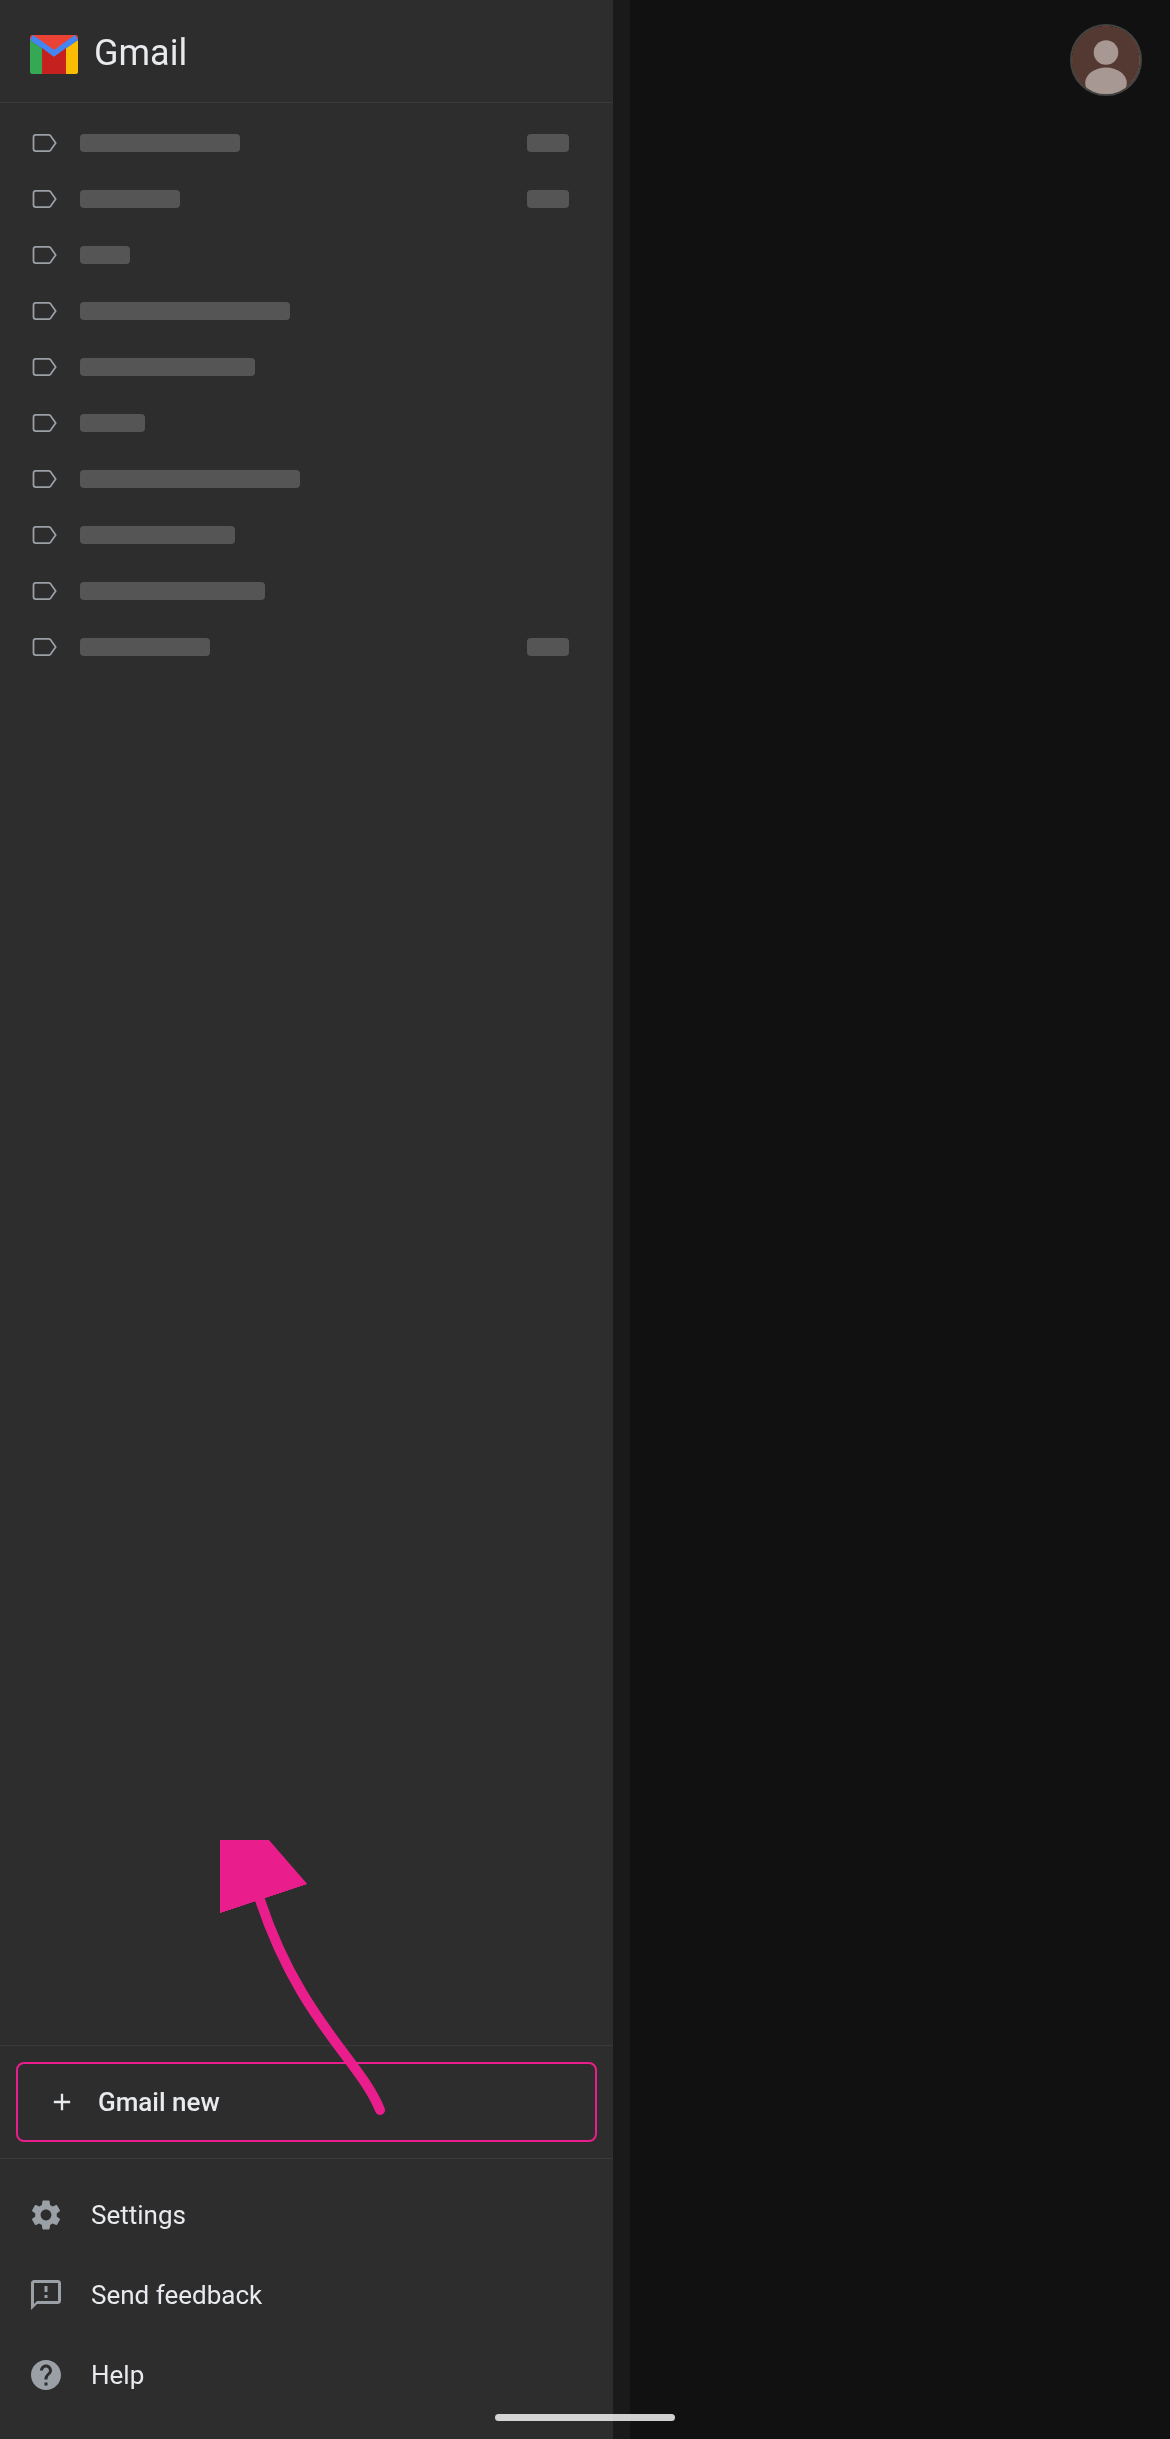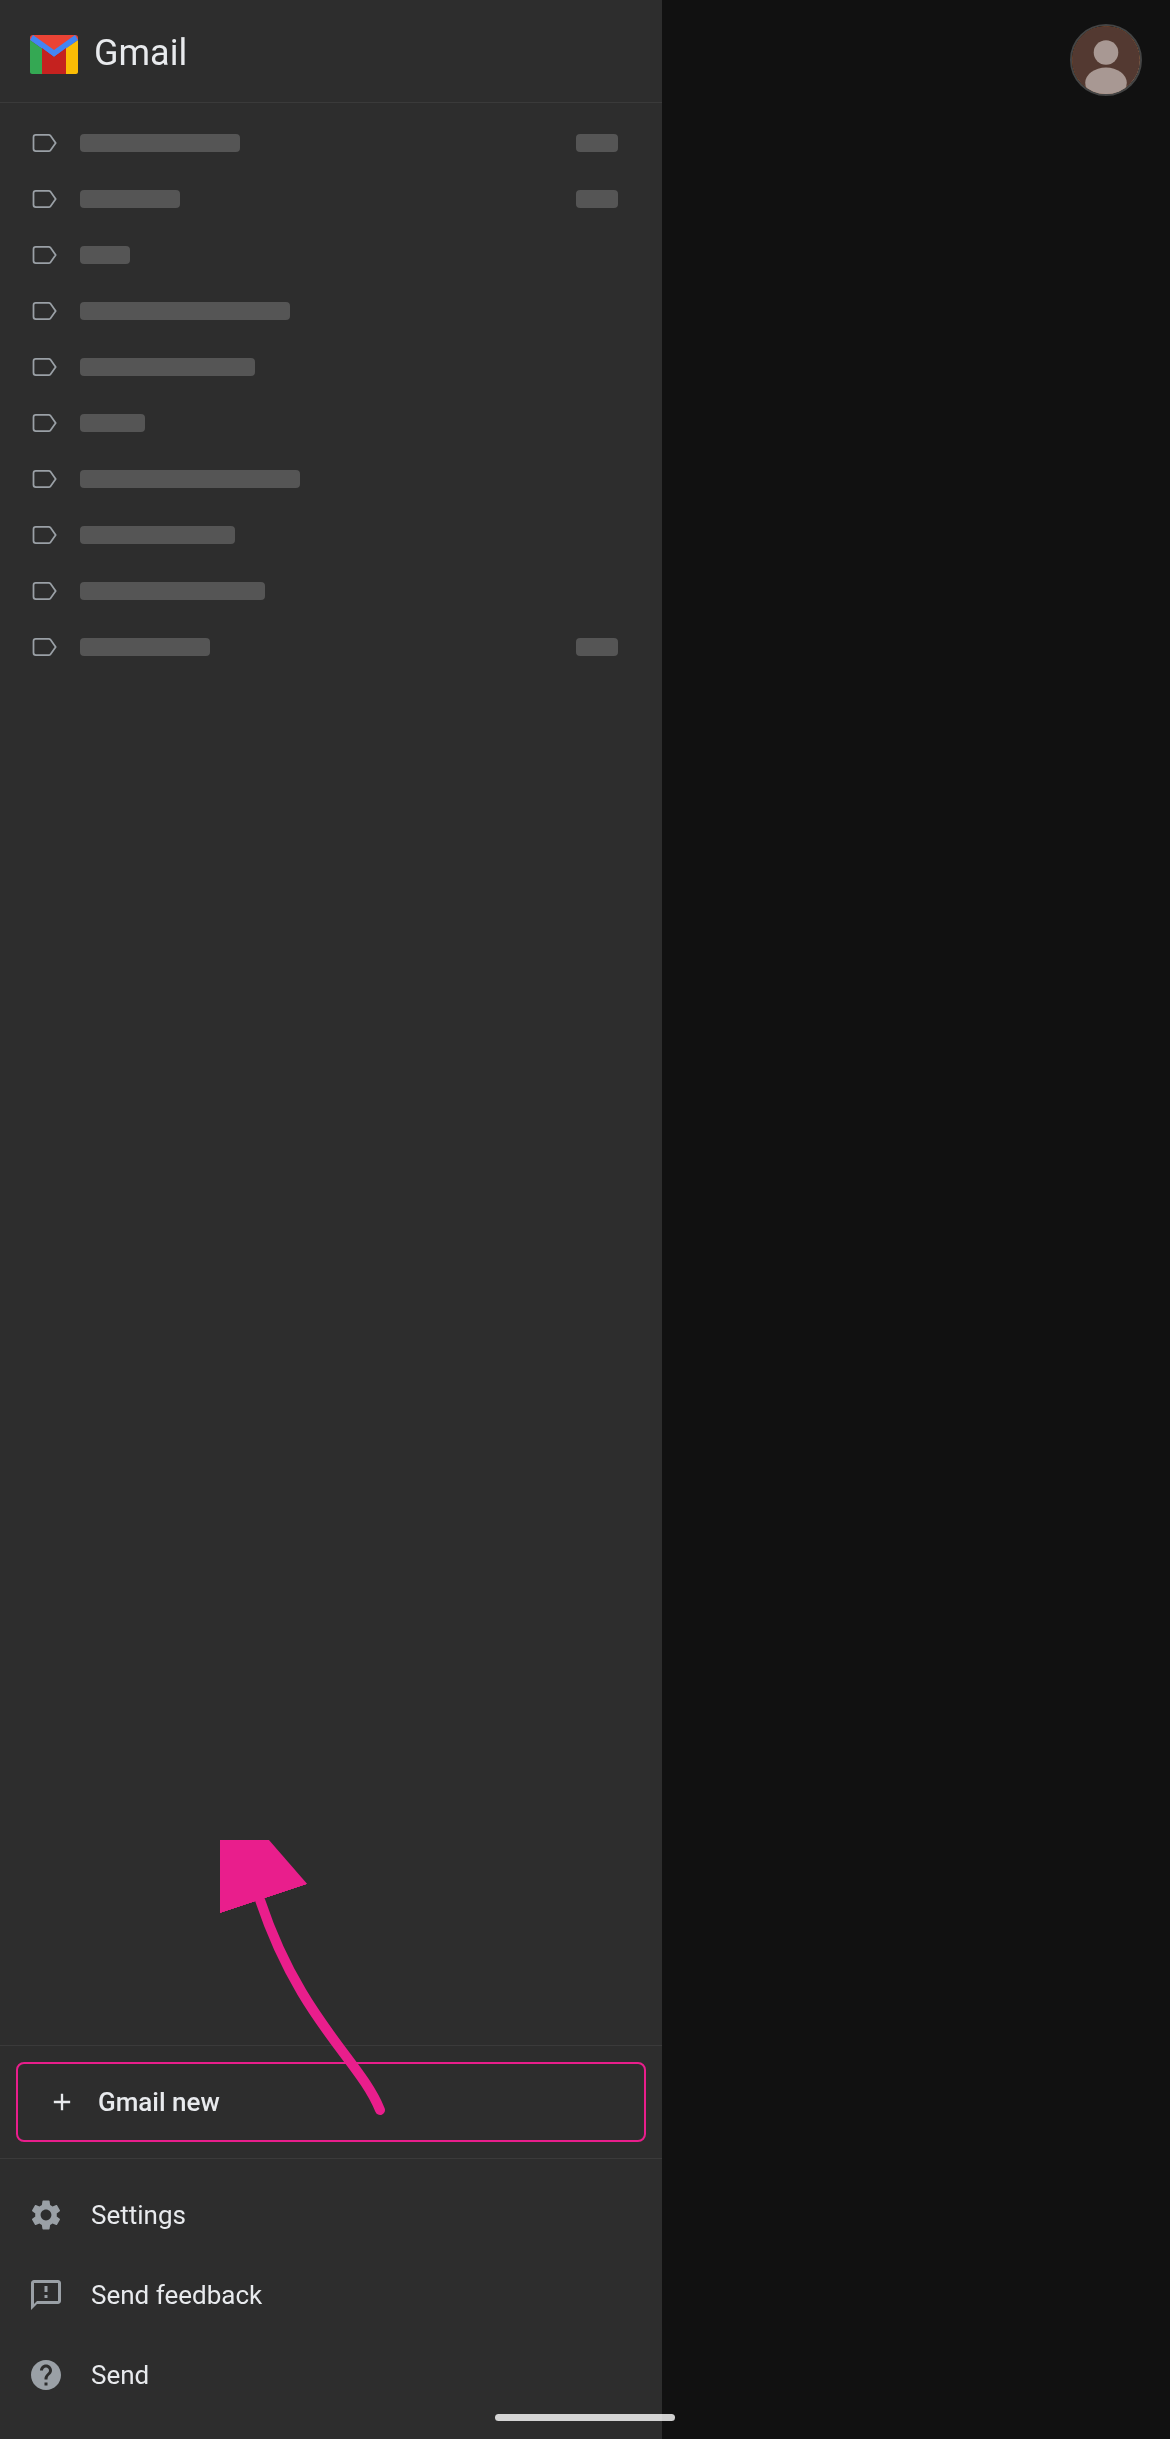--- a/index.html
+++ b/index.html
@@ -12,21 +12,21 @@
       font-family: 'Google Sans', Roboto, Arial, sans-serif;
       overflow: hidden;
       position: relative;
     }
 
     
     .drawer {
       position: absolute;
       left: 0;
       top: 0;
-      width: 662px;
+      width: 613px;
       height: 100%;
       background: #2d2d2d;
       display: flex;
       flex-direction: column;
       z-index: 10;
     }
 
     
     .header {
       display: flex;
@@ -409,21 +409,21 @@
       </div>
       <span class="bottom-label">Send feedback</span>
     </div>
 
     <div class="bottom-item">
       <div class="bottom-icon">
         <svg viewBox="0 0 24 24" fill="#9aa0a6">
           <path d="M12 2C6.48 2 2 6.48 2 12s4.48 10 10 10 10-4.48 10-10S17.52 2 12 2zm1 17h-2v-2h2v2zm2.07-7.75l-.9.92C13.45 12.9 13 13.5 13 15h-2v-.5c0-1.1.45-2.1 1.17-2.83l1.24-1.26c.37-.36.59-.86.59-1.41 0-1.1-.9-2-2-2s-2 .9-2 2H8c0-2.21 1.79-4 4-4s4 1.79 4 4c0 .88-.36 1.68-.93 2.25z"></path>
         </svg>
       </div>
-      <span class="bottom-label">Send</span>
+      <span class="bottom-label">Help</span>
     </div>
 
   </div>
 
 </div>
 
 <svg style="position:absolute; left:220px; top:1840px; width:220px; height:280px; z-index:100; pointer-events:none;" viewBox="0 0 220 280">
 
   <defs>
     <marker id="arrowhead" markerWidth="12" markerHeight="10" refX="0" refY="5" orient="auto">

